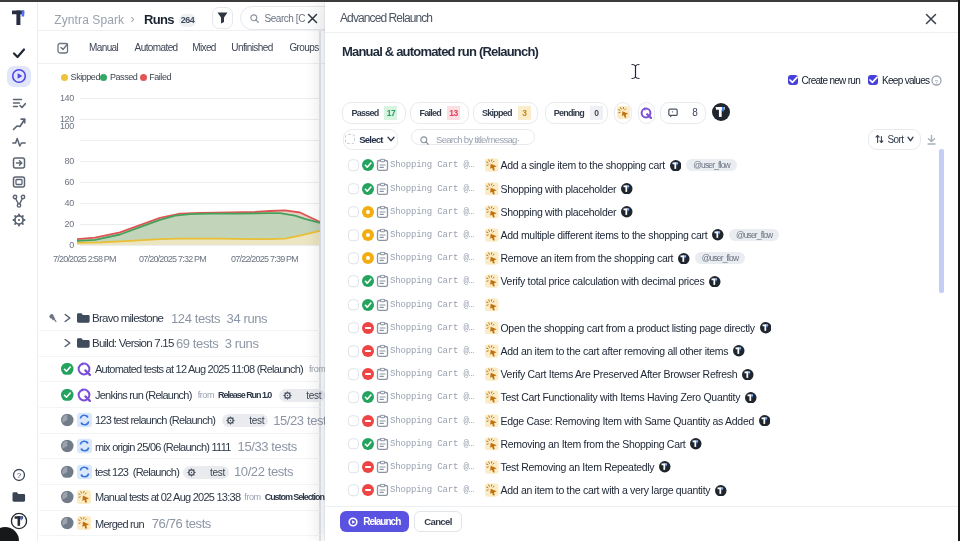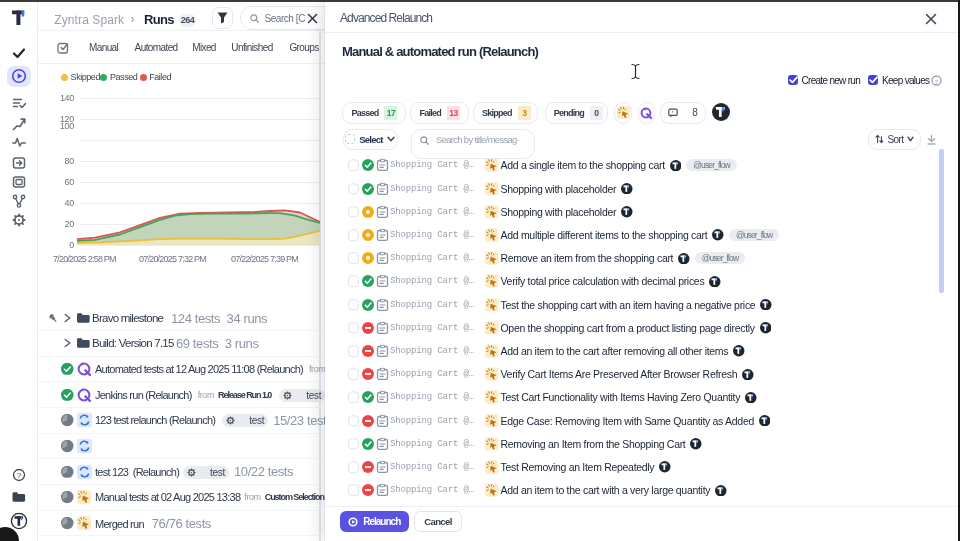--- a/index.html
+++ b/index.html
@@ -48,21 +48,21 @@
 .cbx{position:absolute;width:10.5px;height:10.5px;border-radius:3px;background:#4640db}
 .cbx svg{position:absolute;left:1px;top:1.5px}
 .cblab{position:absolute;font-size:10px;letter-spacing:-0.7px;color:#111b2b;font-weight:400}
 
 .chip{position:absolute;top:100px;height:21.5px;border:1px solid #e7eaee;border-radius:9px;background:#fff;display:flex;align-items:center;padding:0 8px;gap:6px}
 .chip .lb{font-size:9px;letter-spacing:-0.75px;color:#323b4a;font-weight:700}
 .chip .bd{height:13.5px;min-width:13px;padding:0 3.5px;border-radius:0;font-size:8.5px;font-weight:700;display:flex;align-items:center;justify-content:center;letter-spacing:-0.5px}
 .selbtn{position:absolute;left:17.5px;top:127px;width:55px;height:20.5px;border:1px solid #e7eaee;border-radius:9px;display:flex;align-items:center;justify-content:center;gap:4px}
 .selbtn .db{width:10px;height:10px;border:1.2px dashed #c9cfd8;border-radius:3px}
 .selbtn b{font-size:9.5px;letter-spacing:-0.75px;color:#25304a;font-weight:700}
-.msearch{position:absolute;left:86px;top:127px;width:124px;height:30px;border:1px solid #e7eaee;border-radius:10px}
+.msearch{position:absolute;left:86px;top:127px;width:124px;height:16px;border:1px solid #e7eaee;border-radius:10px}
 .msearch span{position:absolute;left:24px;top:4px;font-size:9.5px;letter-spacing:-0.7px;color:#9aa2b0}
 .sortbtn{position:absolute;left:543px;top:127px;width:53px;height:20.5px;border:1px solid #e7eaee;border-radius:9px;display:flex;align-items:center;justify-content:center;gap:4px}
 .sortbtn b{font-size:10px;letter-spacing:-0.6px;color:#2f3949;font-weight:400}
 
 .mrow{position:absolute;left:0;width:600px;height:23.2px}
 .mrow .cb{position:absolute;left:22.5px;top:50%;transform:translateY(-50%);width:11.5px;height:11.5px;border:1px solid #dfe3e9;border-radius:4px}
 .mrow .st{position:absolute;left:36.5px;top:50%;transform:translateY(-50%);display:flex}
 .mrow .cl{position:absolute;left:51px;top:50%;transform:translateY(-50%);display:flex}
 .mrow .mono{position:absolute;left:65px;top:50%;transform:translateY(-50%);font-family:"Liberation Mono",monospace;font-size:9px;letter-spacing:-0.15px;color:#9aa2b0;white-space:nowrap}
 .mrow .mi{position:absolute;left:160px;top:50%;transform:translateY(-50%);display:flex}
@@ -402,20 +402,24 @@
     </span>
 <span class="ic" style="left:38px">
       <svg width="15" height="15" viewBox="0 0 15 15" style="">
         <rect x="0" y="0" width="15" height="15" rx="3.5" fill="#dbe7fb"></rect>
         <path d="M3.3 6.0 A 4.2 4.2 0 0 1 11.1 4.95" stroke="#3776e0" stroke-width="1.5" fill="none"></path>
         <path d="M10.5 2.6999999999999997 l0.3 2.4 l-2.3-0.6 Z" fill="#3776e0"></path>
         <path d="M11.700000000000001 9.0 A 4.2 4.2 0 0 1 3.9000000000000004 10.05" stroke="#3776e0" stroke-width="1.5" fill="none"></path>
         <path d="M4.5 12.299999999999999 l-0.3-2.4 l2.3 0.6 Z" fill="#3776e0"></path>
       </svg>
     </span>
+<span class="ic" style="left:56px;white-space:nowrap">
+      <span class="rtitle">mix origin 25/06 (Relaunch) 1111</span>
+      <span class="rmeta" style="margin-left:7px">15/33 tests</span>
+    </span>
 </div>
 <div class="runrow" style="top:459.4px">
 <span class="ic" style="left:22px">
       <svg width="12.5" height="12.5" viewBox="0 0 12.5 12.5" style="">
         <circle cx="6.25" cy="6.25" r="6.25" fill="#727c89"></circle>
         <path d="M6.25 6.25 L6.25 1 A 5.25 5.25 0 0 0 1.8 8.75 Z" fill="#9aa3ae"></path>
       </svg>
     </span>
 <span class="ic" style="left:38px">
       <svg width="15" height="15" viewBox="0 0 15 15" style="">
@@ -803,28 +807,20 @@
         </svg>
       </span>
 <span class="mono">Shopping Cart @…</span>
 <span class="mi">
         <svg width="13.5" height="13.5" viewBox="0 0 13.5 13.5" style="">
           <rect x="0" y="0" width="13.5" height="13.5" rx="3.2" fill="#fbecc5"></rect>
           <path d="M5.67 5.4 L11.61 8.1 L8.91 9.180000000000001 L9.719999999999999 11.88 L8.1 12.285 L7.0200000000000005 9.45 L5.13 10.530000000000001 Z" fill="#c1720e"></path>
           <path d="M3.7800000000000002 1.6199999999999999 l0.6 1.4 M1.6199999999999999 3.7800000000000002 l1.4 0.6 M1.8900000000000001 7.0200000000000005 l1.3-0.4 M6.75 1.485 l-0.3 1.3 M8.91 2.97 l-0.8 0.9" stroke="#c1720e" stroke-width="1" stroke-linecap="round"></path>
         </svg>
       </span>
-<span class="tt">Test the shopping cart with an item having a negative price <svg width="11.5" height="11.5" viewBox="0 0 11.5 11.5" style="">
-          <circle cx="5.75" cy="5.75" r="5.75" fill="#20262e"></circle>
-          <g transform="translate(2.53,2.53) scale(0.39655172413793105)">
-            <rect x="0" y="0" width="14" height="4.4" rx="0.4" fill="#fff"></rect>
-            <rect x="4.8" y="0" width="4.4" height="16" fill="#fff"></rect>
-            <rect x="9.8" y="0" width="3" height="7" fill="#3b82f6"></rect>
-          </g>
-        </svg> </span>
 </div>
 <div class="mrow" style="top:314.3px">
 <span class="cb"></span>
 <span class="st">
         <svg width="12" height="12" viewBox="0 0 12 12" style="">
           <circle cx="6.0" cy="6.0" r="6.0" fill="#ef4444"></circle>
           <rect x="2.88" y="5.04" width="6.24" height="1.92" rx="0.96" fill="#fff"></rect>
         </svg>
       </span>
 <span class="cl">

